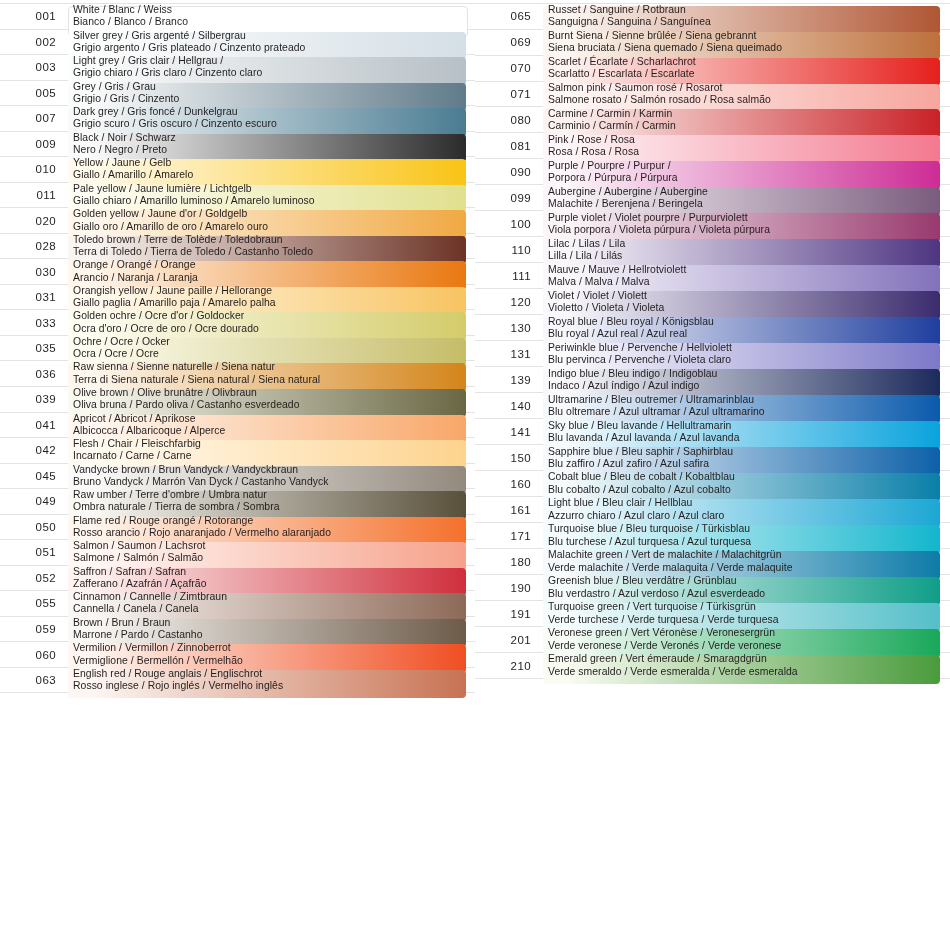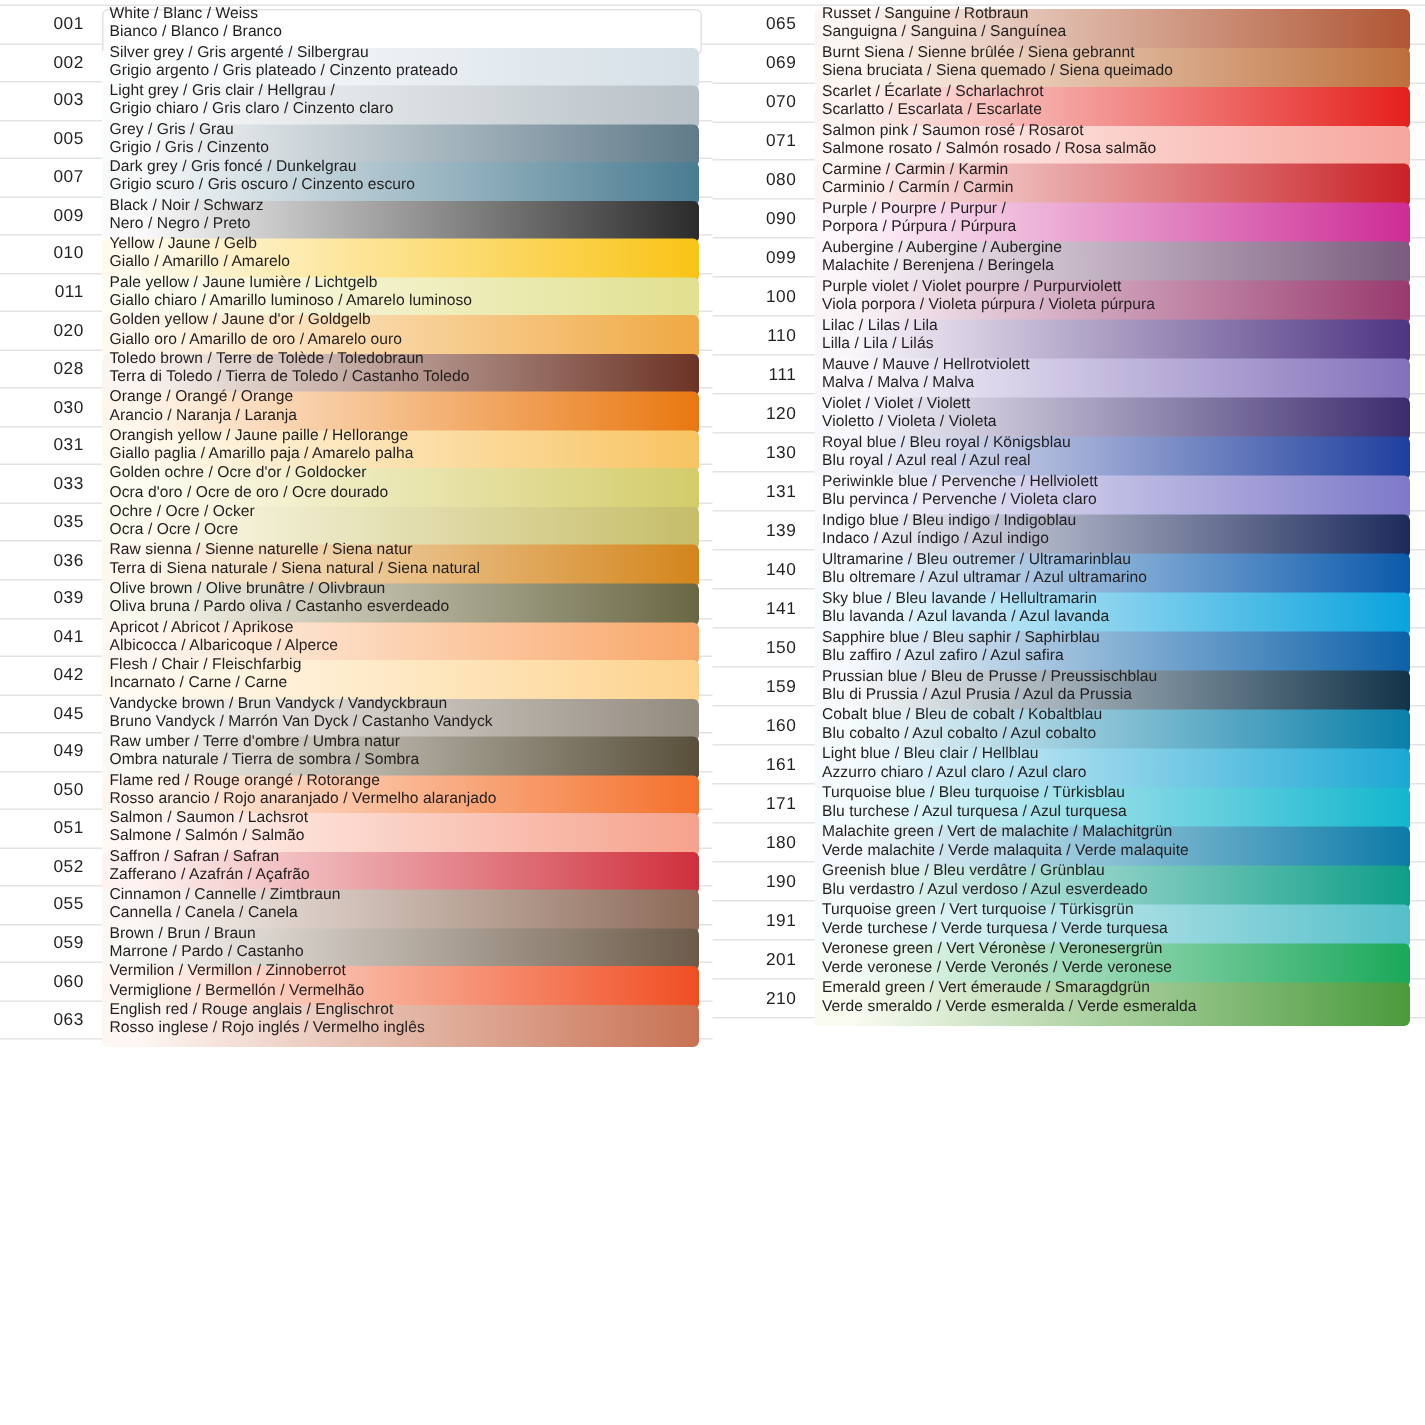--- a/index.html
+++ b/index.html
@@ -327,20 +327,28 @@
       </div>
       <div class="row">
         <div class="code">080</div>
         <div class="swatch" style="background: linear-gradient(to right, rgb(253, 244, 242) 0%, rgb(253, 244, 242) 6%, rgb(201, 34, 39) 100%);"></div>
         <div class="labels">
           <div class="l1">Carmine / Carmin / Karmin</div>
           <div class="l2">Carminio / Carmín / Carmin</div>
         </div>
       </div>
       <div class="row">
+        <div class="code">081</div>
+        <div class="swatch" style="background: linear-gradient(to right, rgb(254, 246, 248) 0%, rgb(254, 246, 248) 6%, rgb(243, 121, 143) 100%);"></div>
+        <div class="labels">
+          <div class="l1">Pink / Rose / Rosa</div>
+          <div class="l2">Rosa / Rosa / Rosa</div>
+        </div>
+      </div>
+      <div class="row">
         <div class="code">090</div>
         <div class="swatch" style="background: linear-gradient(to right, rgb(253, 246, 250) 0%, rgb(253, 246, 250) 6%, rgb(205, 44, 149) 100%);"></div>
         <div class="labels">
           <div class="l1">Purple / Pourpre / Purpur /</div>
           <div class="l2">Porpora / Púrpura / Púrpura</div>
         </div>
       </div>
       <div class="row">
         <div class="code">099</div>
         <div class="swatch" style="background: linear-gradient(to right, rgb(251, 246, 249) 0%, rgb(251, 246, 249) 6%, rgb(122, 92, 126) 100%);"></div>
@@ -420,28 +428,20 @@
           <div class="l1">Sky blue / Bleu lavande / Hellultramarin</div>
           <div class="l2">Blu lavanda / Azul lavanda / Azul lavanda</div>
         </div>
       </div>
       <div class="row">
         <div class="code">150</div>
         <div class="swatch" style="background: linear-gradient(to right, rgb(247, 250, 253) 0%, rgb(247, 250, 253) 6%, rgb(13, 97, 168) 100%);"></div>
         <div class="labels">
           <div class="l1">Sapphire blue / Bleu saphir / Saphirblau</div>
           <div class="l2">Blu zaffiro / Azul zafiro / Azul safira</div>
-        </div>
-      </div>
-      <div class="row">
-        <div class="code">159</div>
-        <div class="swatch" style="background: linear-gradient(to right, rgb(248, 250, 251) 0%, rgb(248, 250, 251) 6%, rgb(18, 51, 73) 100%);"></div>
-        <div class="labels">
-          <div class="l1">Prussian blue / Bleu de Prusse / Preussischblau</div>
-          <div class="l2">Blu di Prussia / Azul Prusia / Azul da Prussia</div>
         </div>
       </div>
       <div class="row">
         <div class="code">160</div>
         <div class="swatch" style="background: linear-gradient(to right, rgb(246, 251, 252) 0%, rgb(246, 251, 252) 6%, rgb(10, 127, 168) 100%);"></div>
         <div class="labels">
           <div class="l1">Cobalt blue / Bleu de cobalt / Kobaltblau</div>
           <div class="l2">Blu cobalto / Azul cobalto / Azul cobalto</div>
         </div>
       </div>

